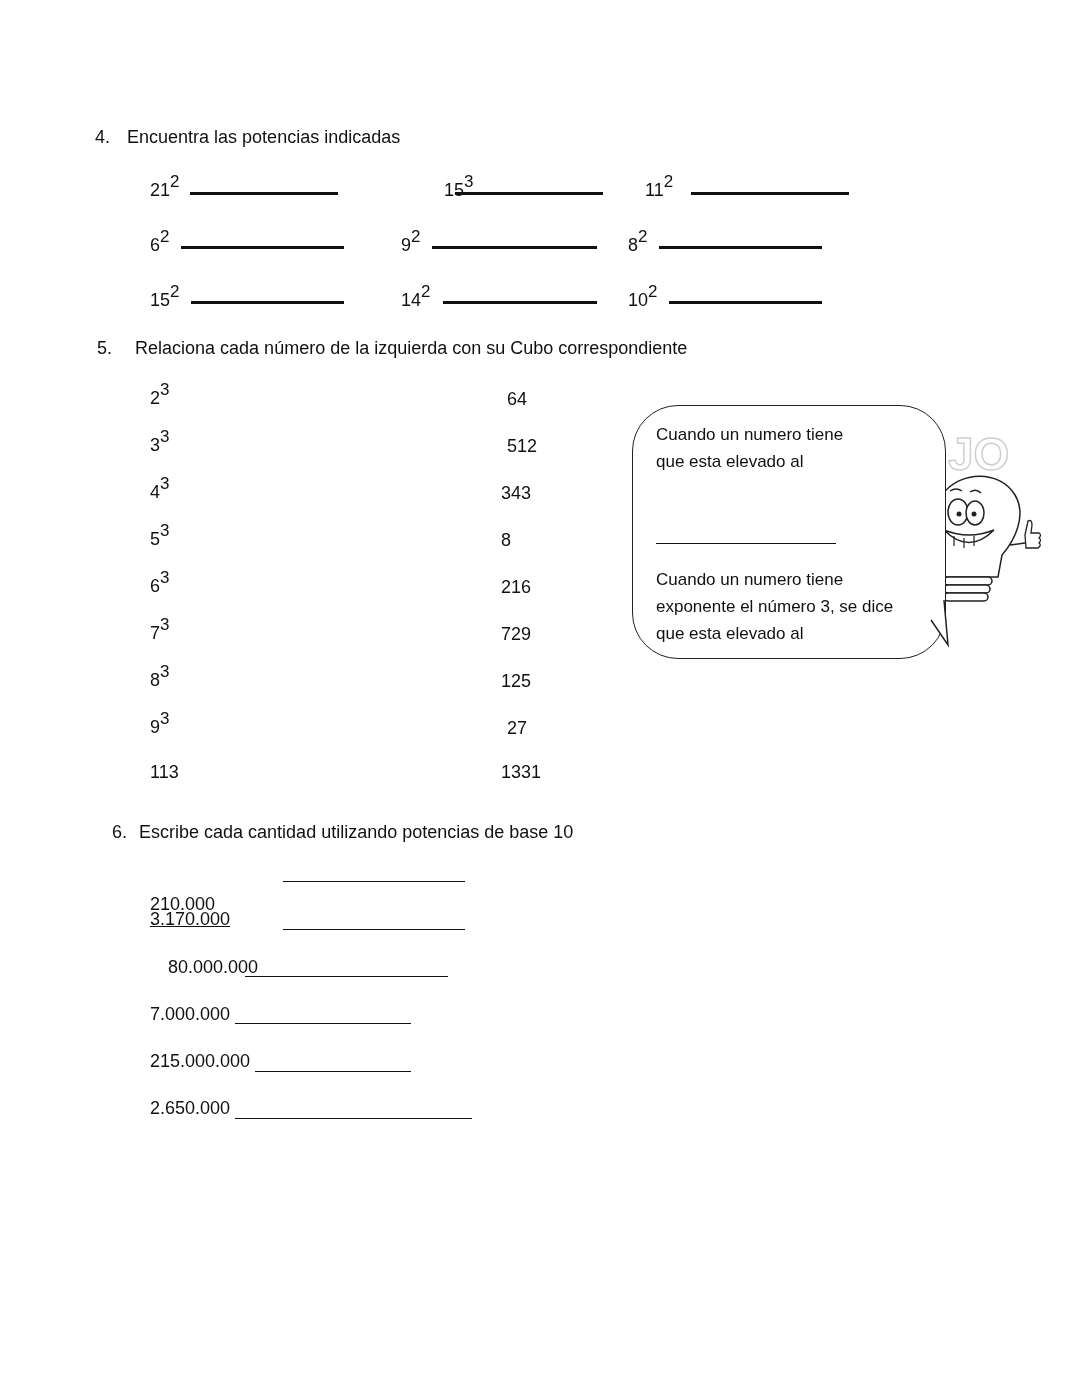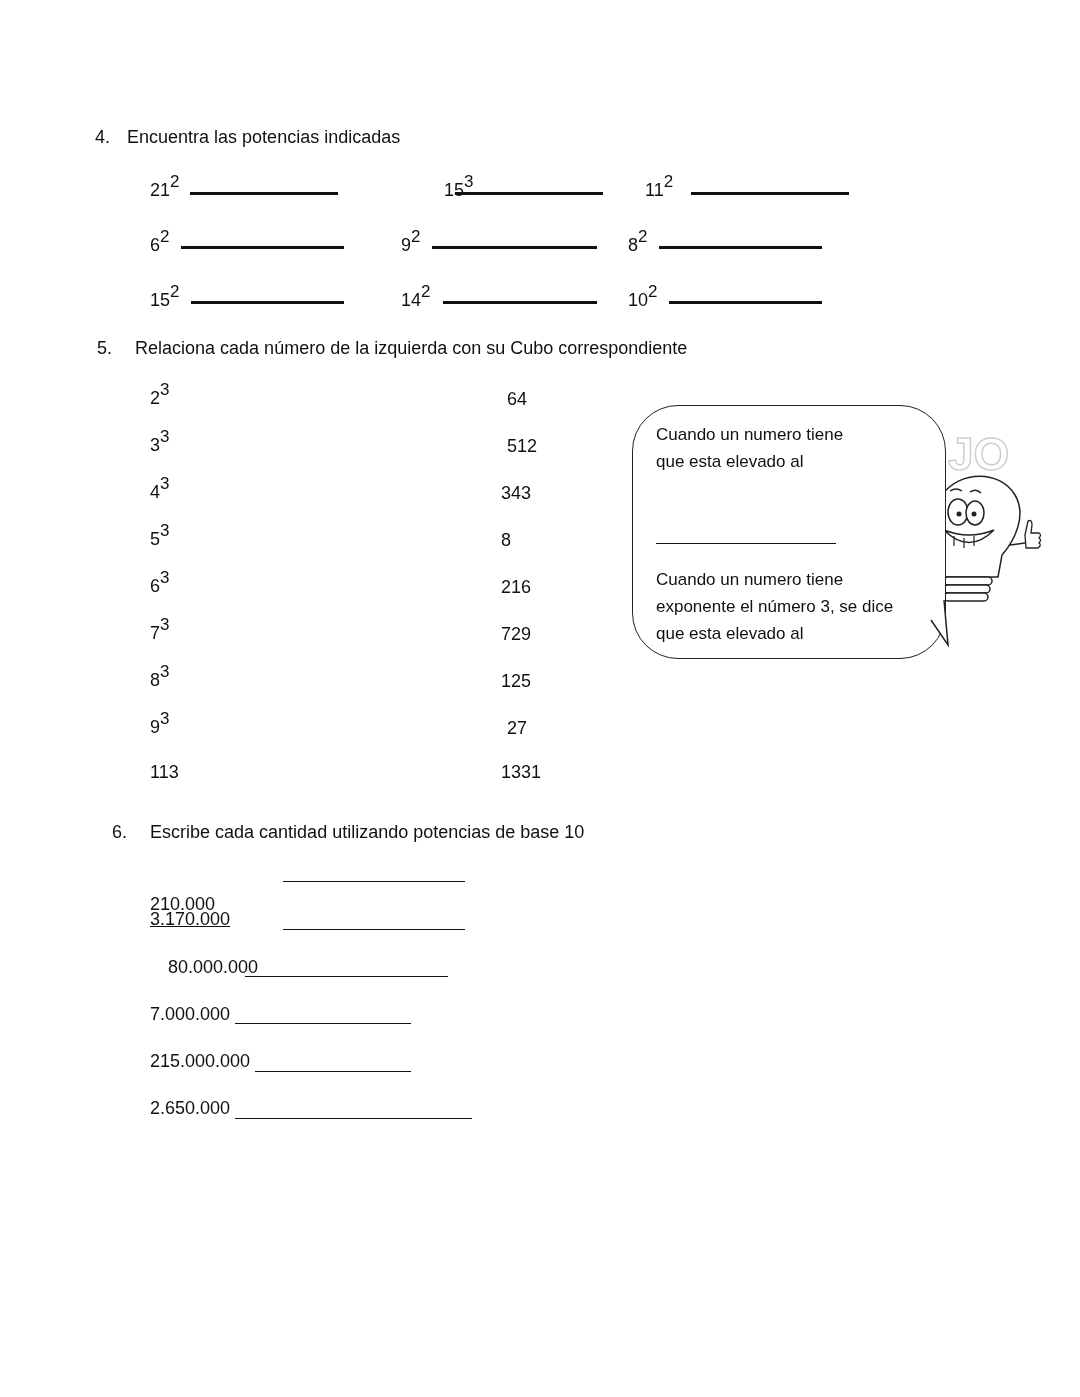--- a/index.html
+++ b/index.html
@@ -110,21 +110,21 @@
 <div class="thin" style="left:656px; top:543px; width:180px;"></div>
 
 <div class="abs btxt" style="left:656px; top:566px;">
   <div>Cuando un numero tiene</div>
   <div>exponente el número 3, se dice</div>
   <div>que esta elevado al</div>
 </div>
 
 <div class="abs q" style="left:112px; top:822px;">
   <span>6.</span>
-  <span style="margin-left:18px;">Escribe cada cantidad utilizando potencias de base 10</span>
+  <span style="margin-left:7px;">Escribe cada cantidad utilizando potencias de base 10</span>
 </div>
 
 <div>
   <div class="abs num" style="left:150px; top:862px;margin-top:32px;">210.000</div>
   <div class="thin" style="left:283px; top:881px; width:182px;"></div>
 
   <div class="abs num" style="left:150px; top:909px;text-decoration:underline;">3.170.000</div>
   <div class="thin" style="left:283px; top:929px; width:182px;"></div>
 
   <div class="abs num" style="left:150px; top:957px;margin-left:18px;">80.000.000</div>

